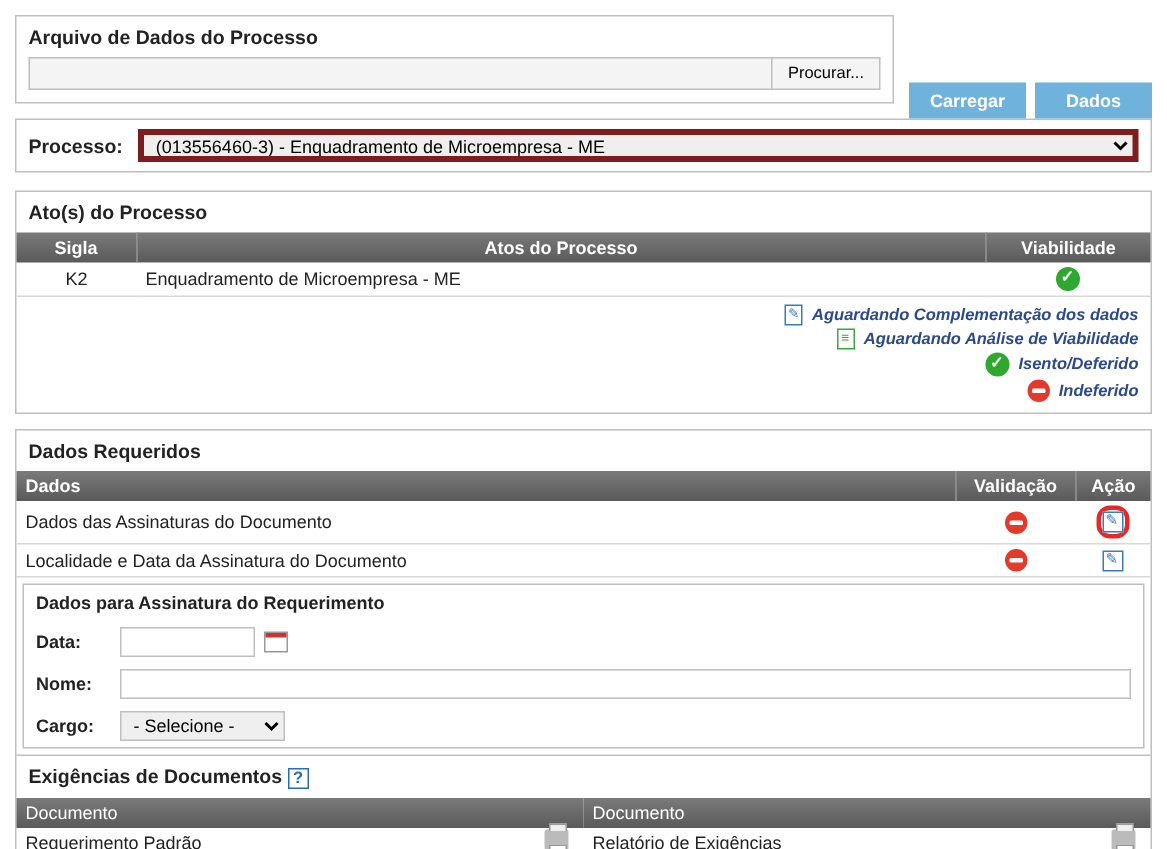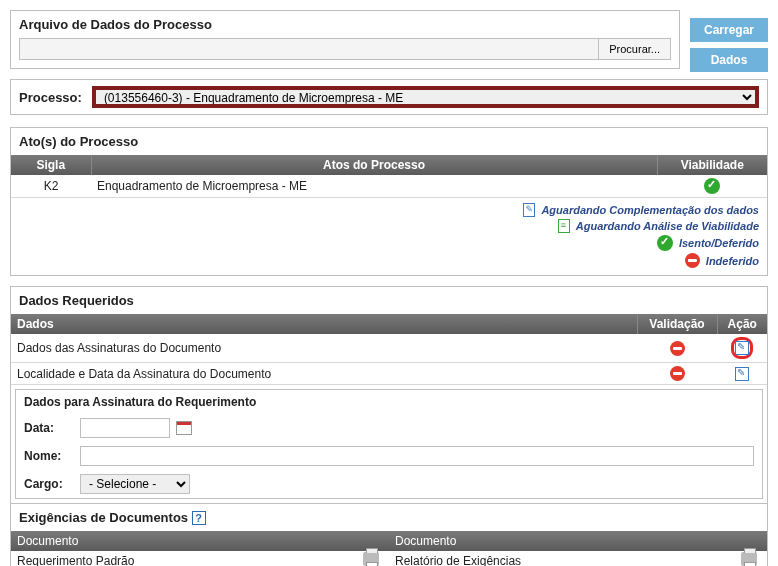--- a/index.html
+++ b/index.html
@@ -17,21 +17,21 @@
     margin-bottom: 10px;
     background: #fff;
   }
   .panel-title {
     font-weight: bold;
     padding: 6px 8px;
     font-size: 13px;
   }
   .upload-row {
     display: flex;
-    align-items: center;
+    align-items: flex-end;
     gap: 10px;
   }
   .upload-left {
     flex: 1;
   }
   .upload-file {
     display: flex;
     align-items: stretch;
     padding: 0 8px 8px 8px;
     gap: 0;
@@ -46,21 +46,21 @@
     height: 22px;
     border: 1px solid #bfbfbf;
     background: #f4f4f4;
     font-size: 11px;
     padding: 0 10px;
     cursor: pointer;
     margin-left: -1px;
   }
   .right-buttons {
     display: flex;
-    flex-direction: column;
+    flex-direction: row;
     gap: 6px;
     padding-top: 0px;
   }
   .blue-btn {
     background: #6fb3dc;
     color: #fff;
     border: none;
     font-weight: bold;
     font-size: 12px;
     width: 78px;

